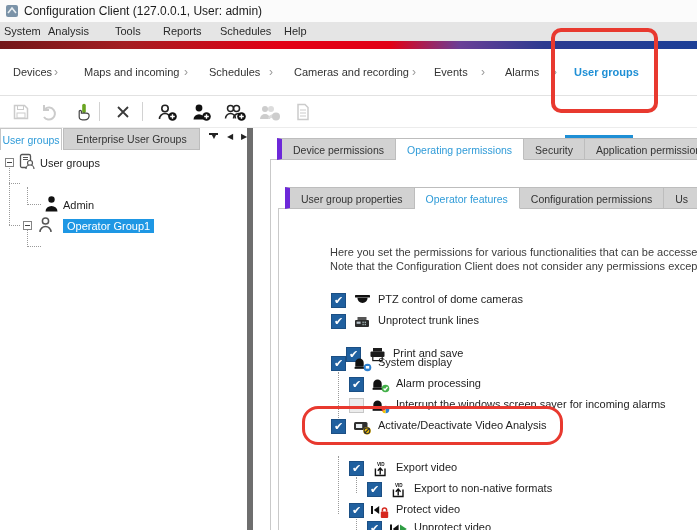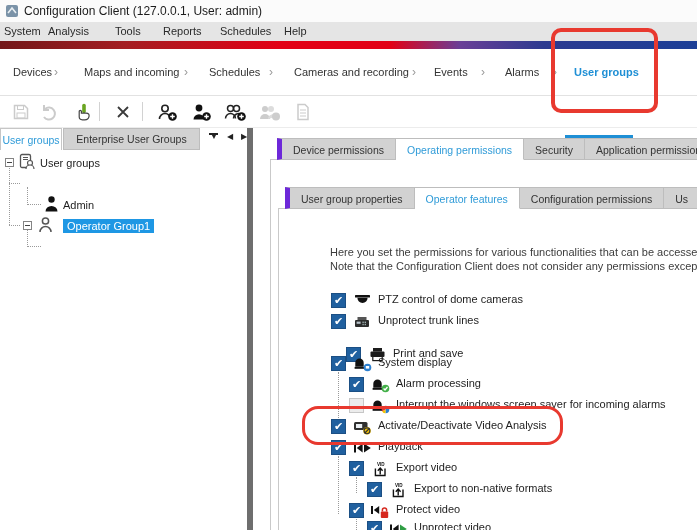--- a/index.html
+++ b/index.html
@@ -327,31 +327,20 @@
         <svg width="19" height="16">
           <rect x="1" y="3" width="13.5" height="8" rx="1.5" fill="#2f2f2f"></rect>
           <rect x="3" y="5" width="6.2" height="4" fill="#e9eef2"></rect>
           <circle cx="14" cy="11.8" r="3.8" fill="#f3c200"></circle>
           <path d="M11.6 14.2 L16.4 9.4" stroke="#333" stroke-width="1.3"></path>
           <circle cx="14" cy="11.8" r="2.9" fill="none" stroke="#333" stroke-width="1.1"></circle>
         </svg>
       </span>
     <span class="plabel">Activate/Deactivate Video Analysis</span>
   </div>
-  <div class="perm-row" style="left:331px;top:440px;">
-    <span class="cb on"></span>
-    <span class="picon">
-        <svg width="19" height="16">
-          <rect x="1" y="3.5" width="2" height="9" fill="#111"></rect>
-          <path d="M9.6 3.5 L3.8 8 L9.6 12.5z" fill="#111"></path>
-          <path d="M11 3.5 L17.8 8 L11 12.5z" fill="#111"></path>
-        </svg>
-      </span>
-    <span class="plabel">Playback</span>
-  </div>
   <div class="perm-row" style="left:349px;top:461px;">
     <span class="cb on"></span>
     <span class="picon">
         <svg width="17" height="17">
           <text x="5" y="4.6" font-size="4.6" font-weight="bold" fill="#111" font-family="Liberation Sans,sans-serif">VID</text>
           <path d="M3.4 7.5 v7 h9.6 v-7" fill="none" stroke="#111" stroke-width="1.4"></path>
           <path d="M8.2 13.5 V7.8 M5.8 9.8 L8.2 7 l2.4 2.8" stroke="#111" stroke-width="1.4" fill="none"></path>
         </svg>
       </span>
     <span class="plabel">Export video</span>

